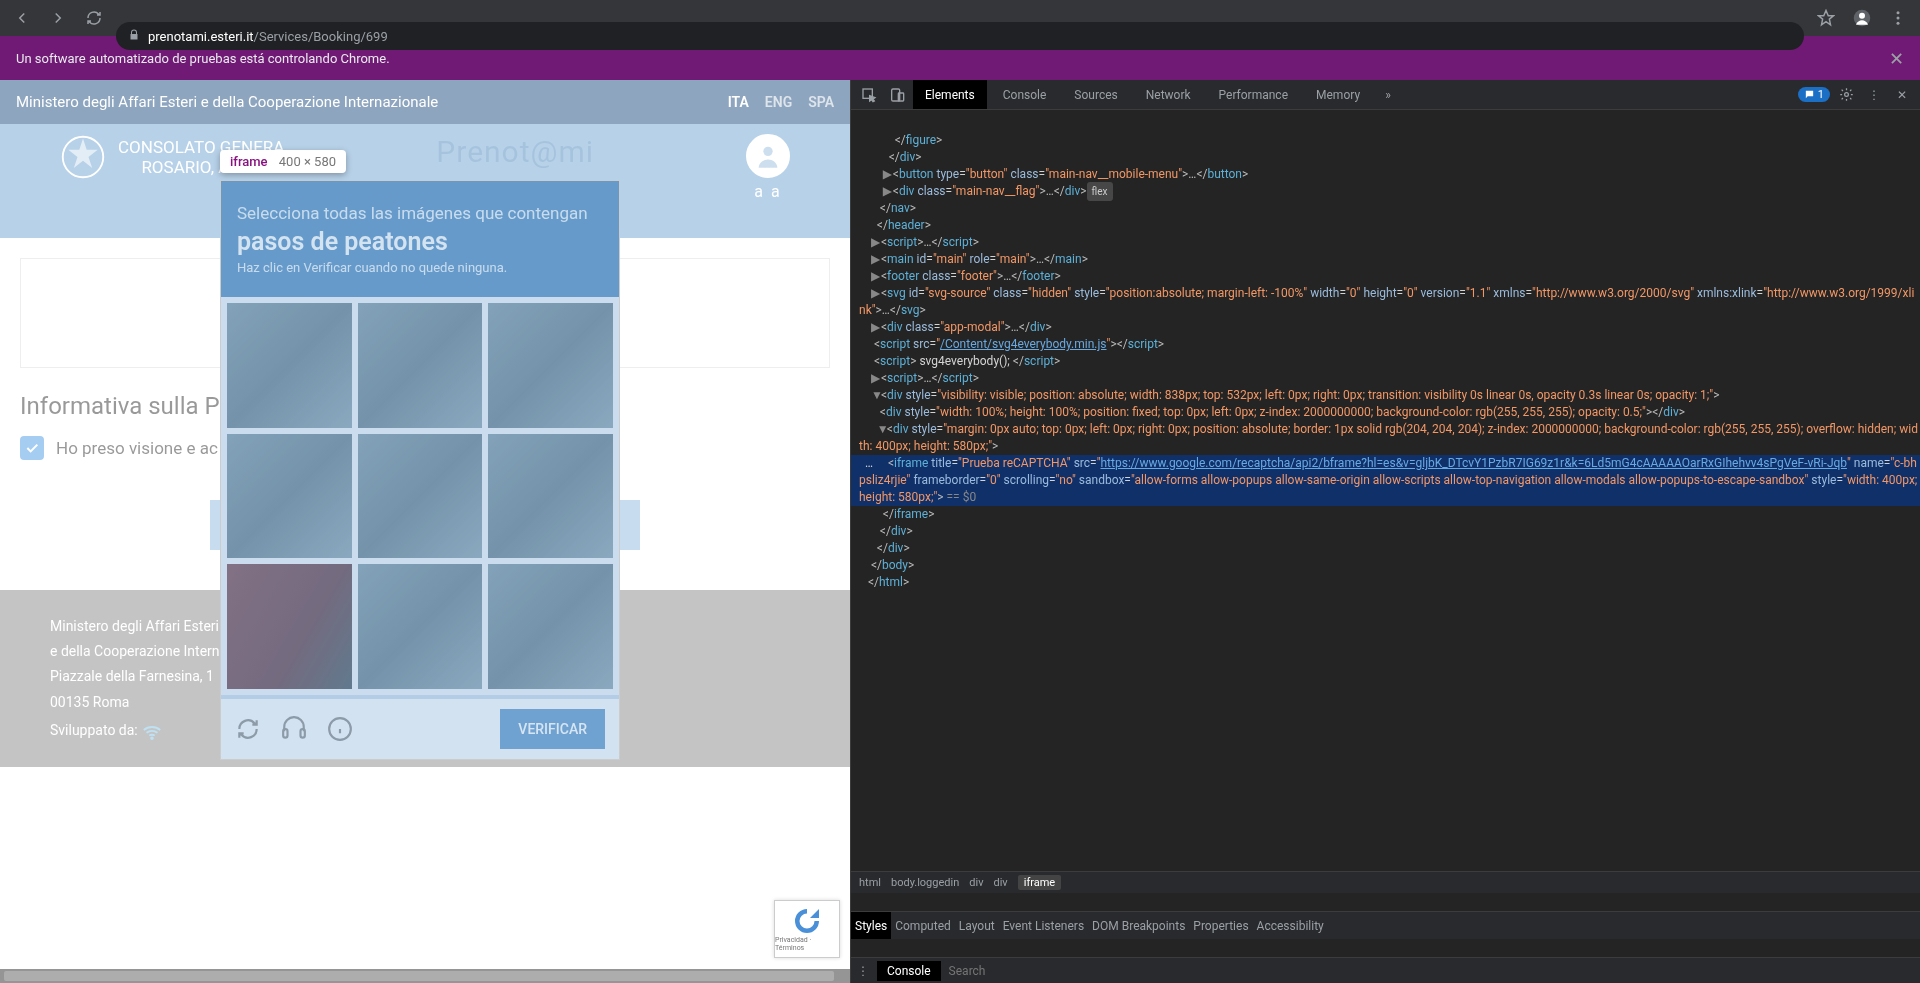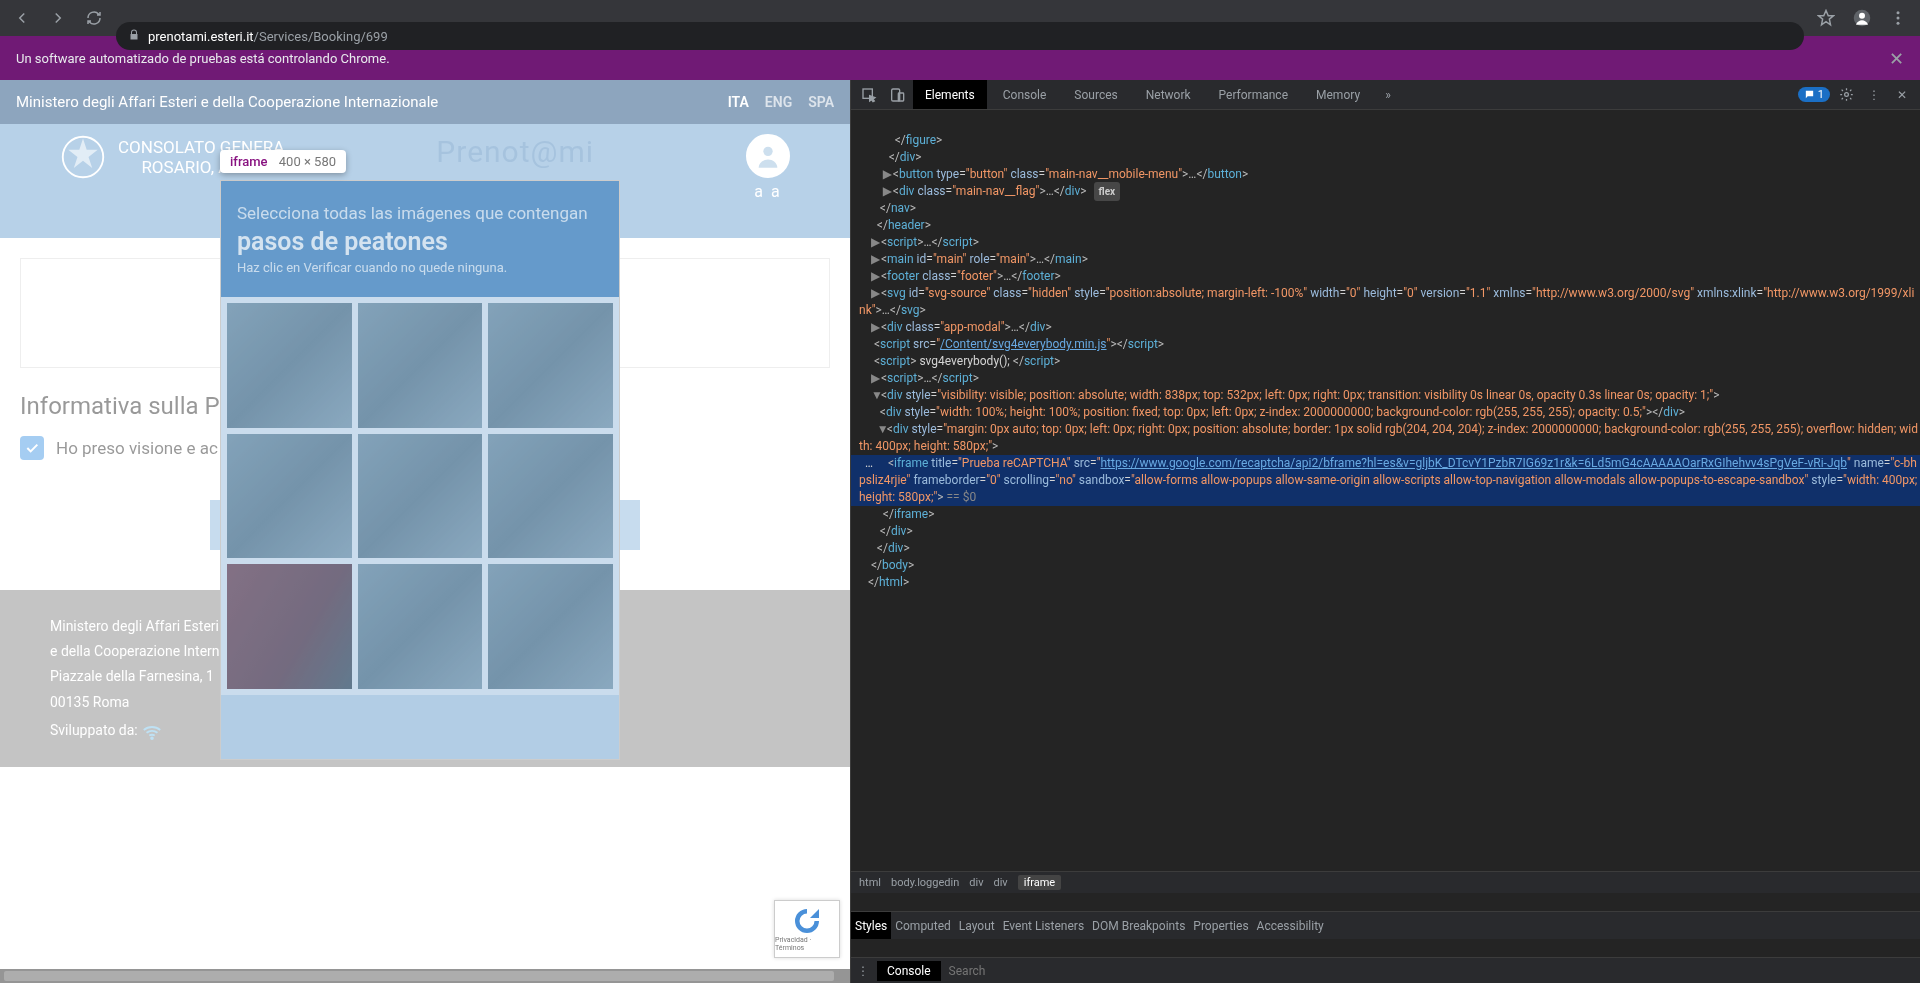--- a/index.html
+++ b/index.html
@@ -93,21 +93,21 @@
 .dt-right { margin-left: auto; display: flex; align-items: center; gap: 4px; }
 .dt-badge { background: #1b6fc5; color: #fff; border-radius: 8px; padding: 1px 6px; font-size: 11px; display: flex; align-items: center; gap: 3px; }
 
 .dt-elements { flex: 1; overflow: auto; font-family: Menlo, Consolas, monospace; font-size: 12px; line-height: 17px; padding: 4px 0 4px 8px; background: #242424; color: #d4d4d4; }
 .dt-line { white-space: pre-wrap; word-break: break-all; padding-left: 0; }
 .tok-tag { color: #5db0d7; }
 .tok-attr { color: #9bbbdc; }
 .tok-str { color: #f29766; }
 .tok-punct { color: #bbb; }
 .tok-url { color: #68a9e2; text-decoration: underline; }
-.flex-pill { background: #474747; border-radius: 3px; padding: 4px 5px; font-size: 10px; color: #ccc; margin-left: 7px; font-weight: bold; }
+.flex-pill { background: #474747; border-radius: 3px; padding: 4px 5px; font-size: 10px; color: #ccc; margin-left: 0; }
 .dt-selected { background: #10306a; margin-left:-8px; padding-left:8px; }
 .expand { color: #888; display: inline-block; width: 10px; }
 .sel-eq { color: #888; }
 
 .dt-breadcrumb { height: 22px; background: #292a2d; border-top: 1px solid #3c3c3c; display: flex; align-items: center; padding: 0 8px; font-size: 11px; color: #9aa0a6; gap: 10px; overflow: hidden; }
 .dt-breadcrumb .sel { background: #444; padding: 1px 6px; border-radius: 2px; color: #fff; }
 
 .dt-styles-tabs { height: 28px; background: #292a2d; border-top: 1px solid #3c3c3c; display: flex; align-items: center; font-size: 12px; color: #9aa0a6; }
 .dt-styles-tabs .tab { padding: 0 4px; height: 100%; display: flex; align-items: center; }
 .dt-styles-tabs .tab.active { background: #000; color: #fff; }
@@ -260,20 +260,38 @@
         <div class="captcha-grid">
           <div class="captcha-tile"></div>
           <div class="captcha-tile"></div>
           <div class="captcha-tile"></div>
           <div class="captcha-tile"></div>
           <div class="captcha-tile"></div>
           <div class="captcha-tile"></div>
           <div class="captcha-tile car"></div>
           <div class="captcha-tile"></div>
           <div class="captcha-tile"></div>
+        </div>
+        <div class="captcha-footer">
+          <div class="captcha-icons">
+            <svg viewBox="0 0 24 24" fill="none" stroke="currentColor" stroke-width="2">
+                <path d="M4 12a8 8 0 0 1 14-5.3L20 8M20 4v4h-4"></path>
+                <path d="M20 12a8 8 0 0 1-14 5.3L4 16m0 4v-4h4"></path>
+              </svg>
+            <svg viewBox="0 0 24 24" fill="none" stroke="currentColor" stroke-width="2">
+                <path d="M3 14v-4a9 9 0 1 1 18 0v4"></path>
+                <rect x="2" y="12" width="4" height="8" rx="2"></rect>
+                <rect x="18" y="12" width="4" height="8" rx="2"></rect>
+              </svg>
+            <svg viewBox="0 0 24 24" fill="none" stroke="currentColor" stroke-width="2">
+                <circle cx="12" cy="12" r="10"></circle>
+                <path d="M12 8v.01M12 12v4"></path>
+              </svg>
+          </div>
+          <button class="captcha-verify">VERIFICAR</button>
         </div>
         <div class="captcha-highlight"></div>
       </div>
     </div>
 
     <div class="h-scrollbar">
         <div class="thumb"></div>
       </div>
   </div>
 

